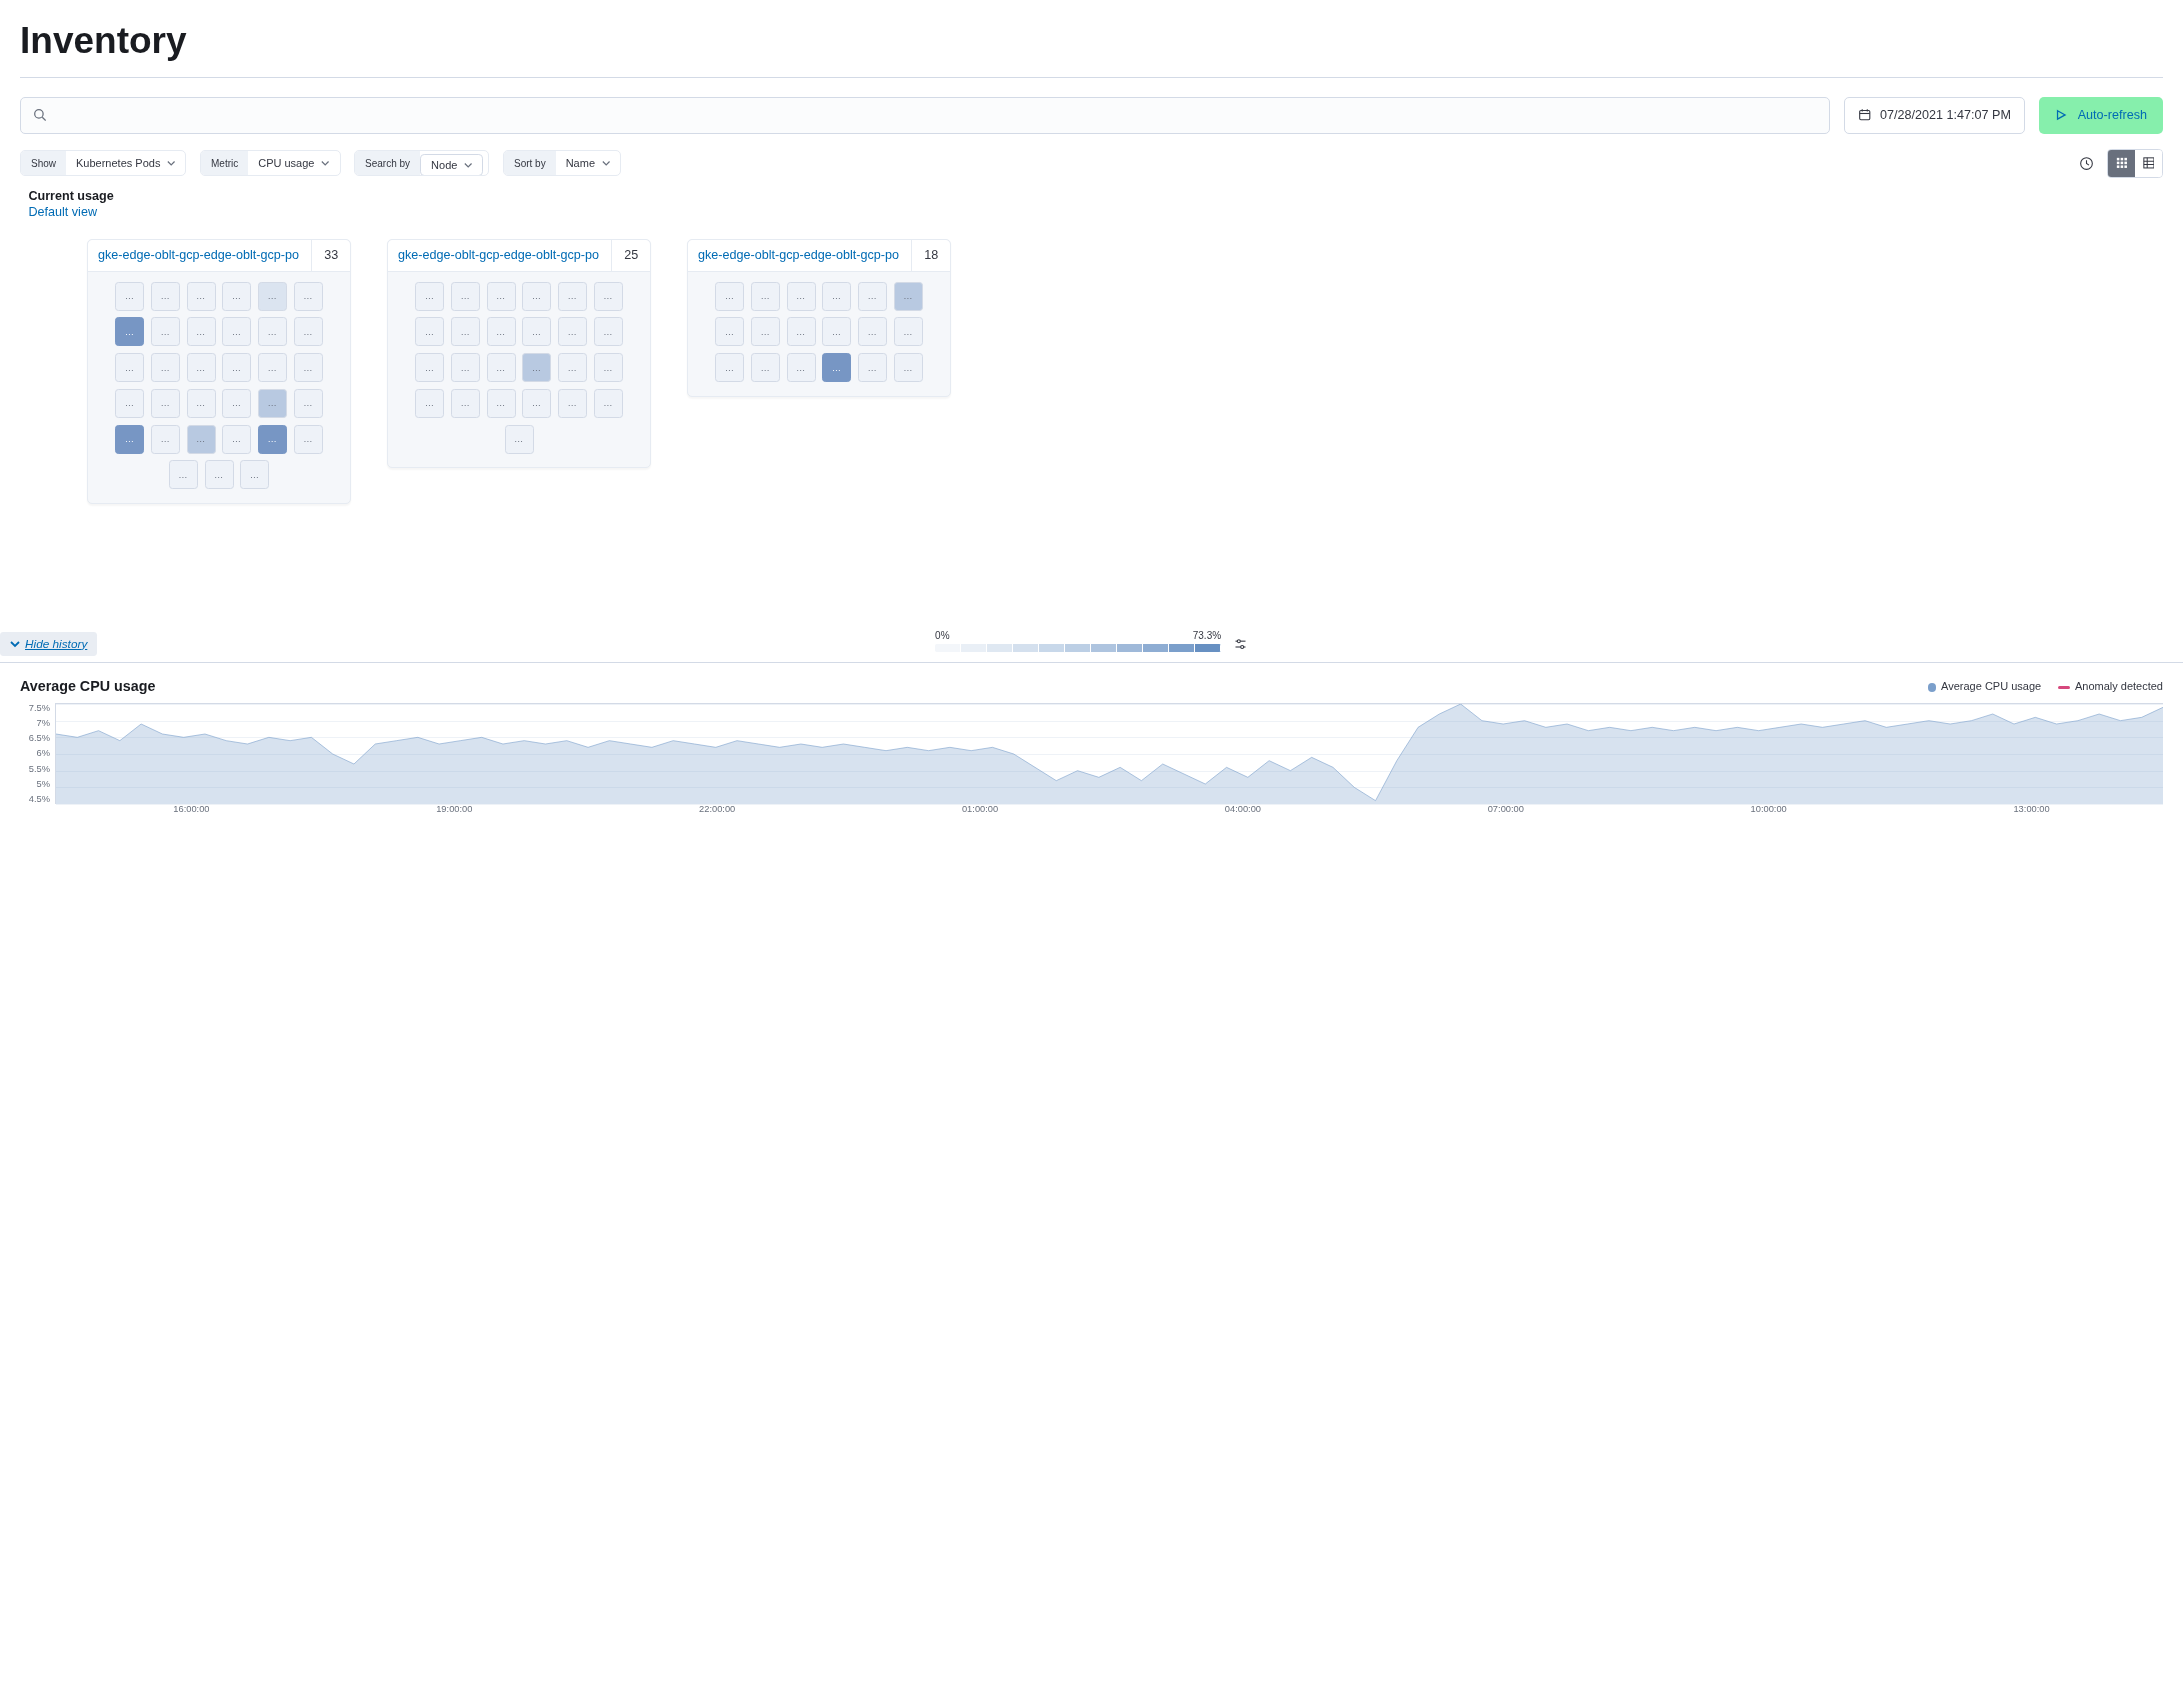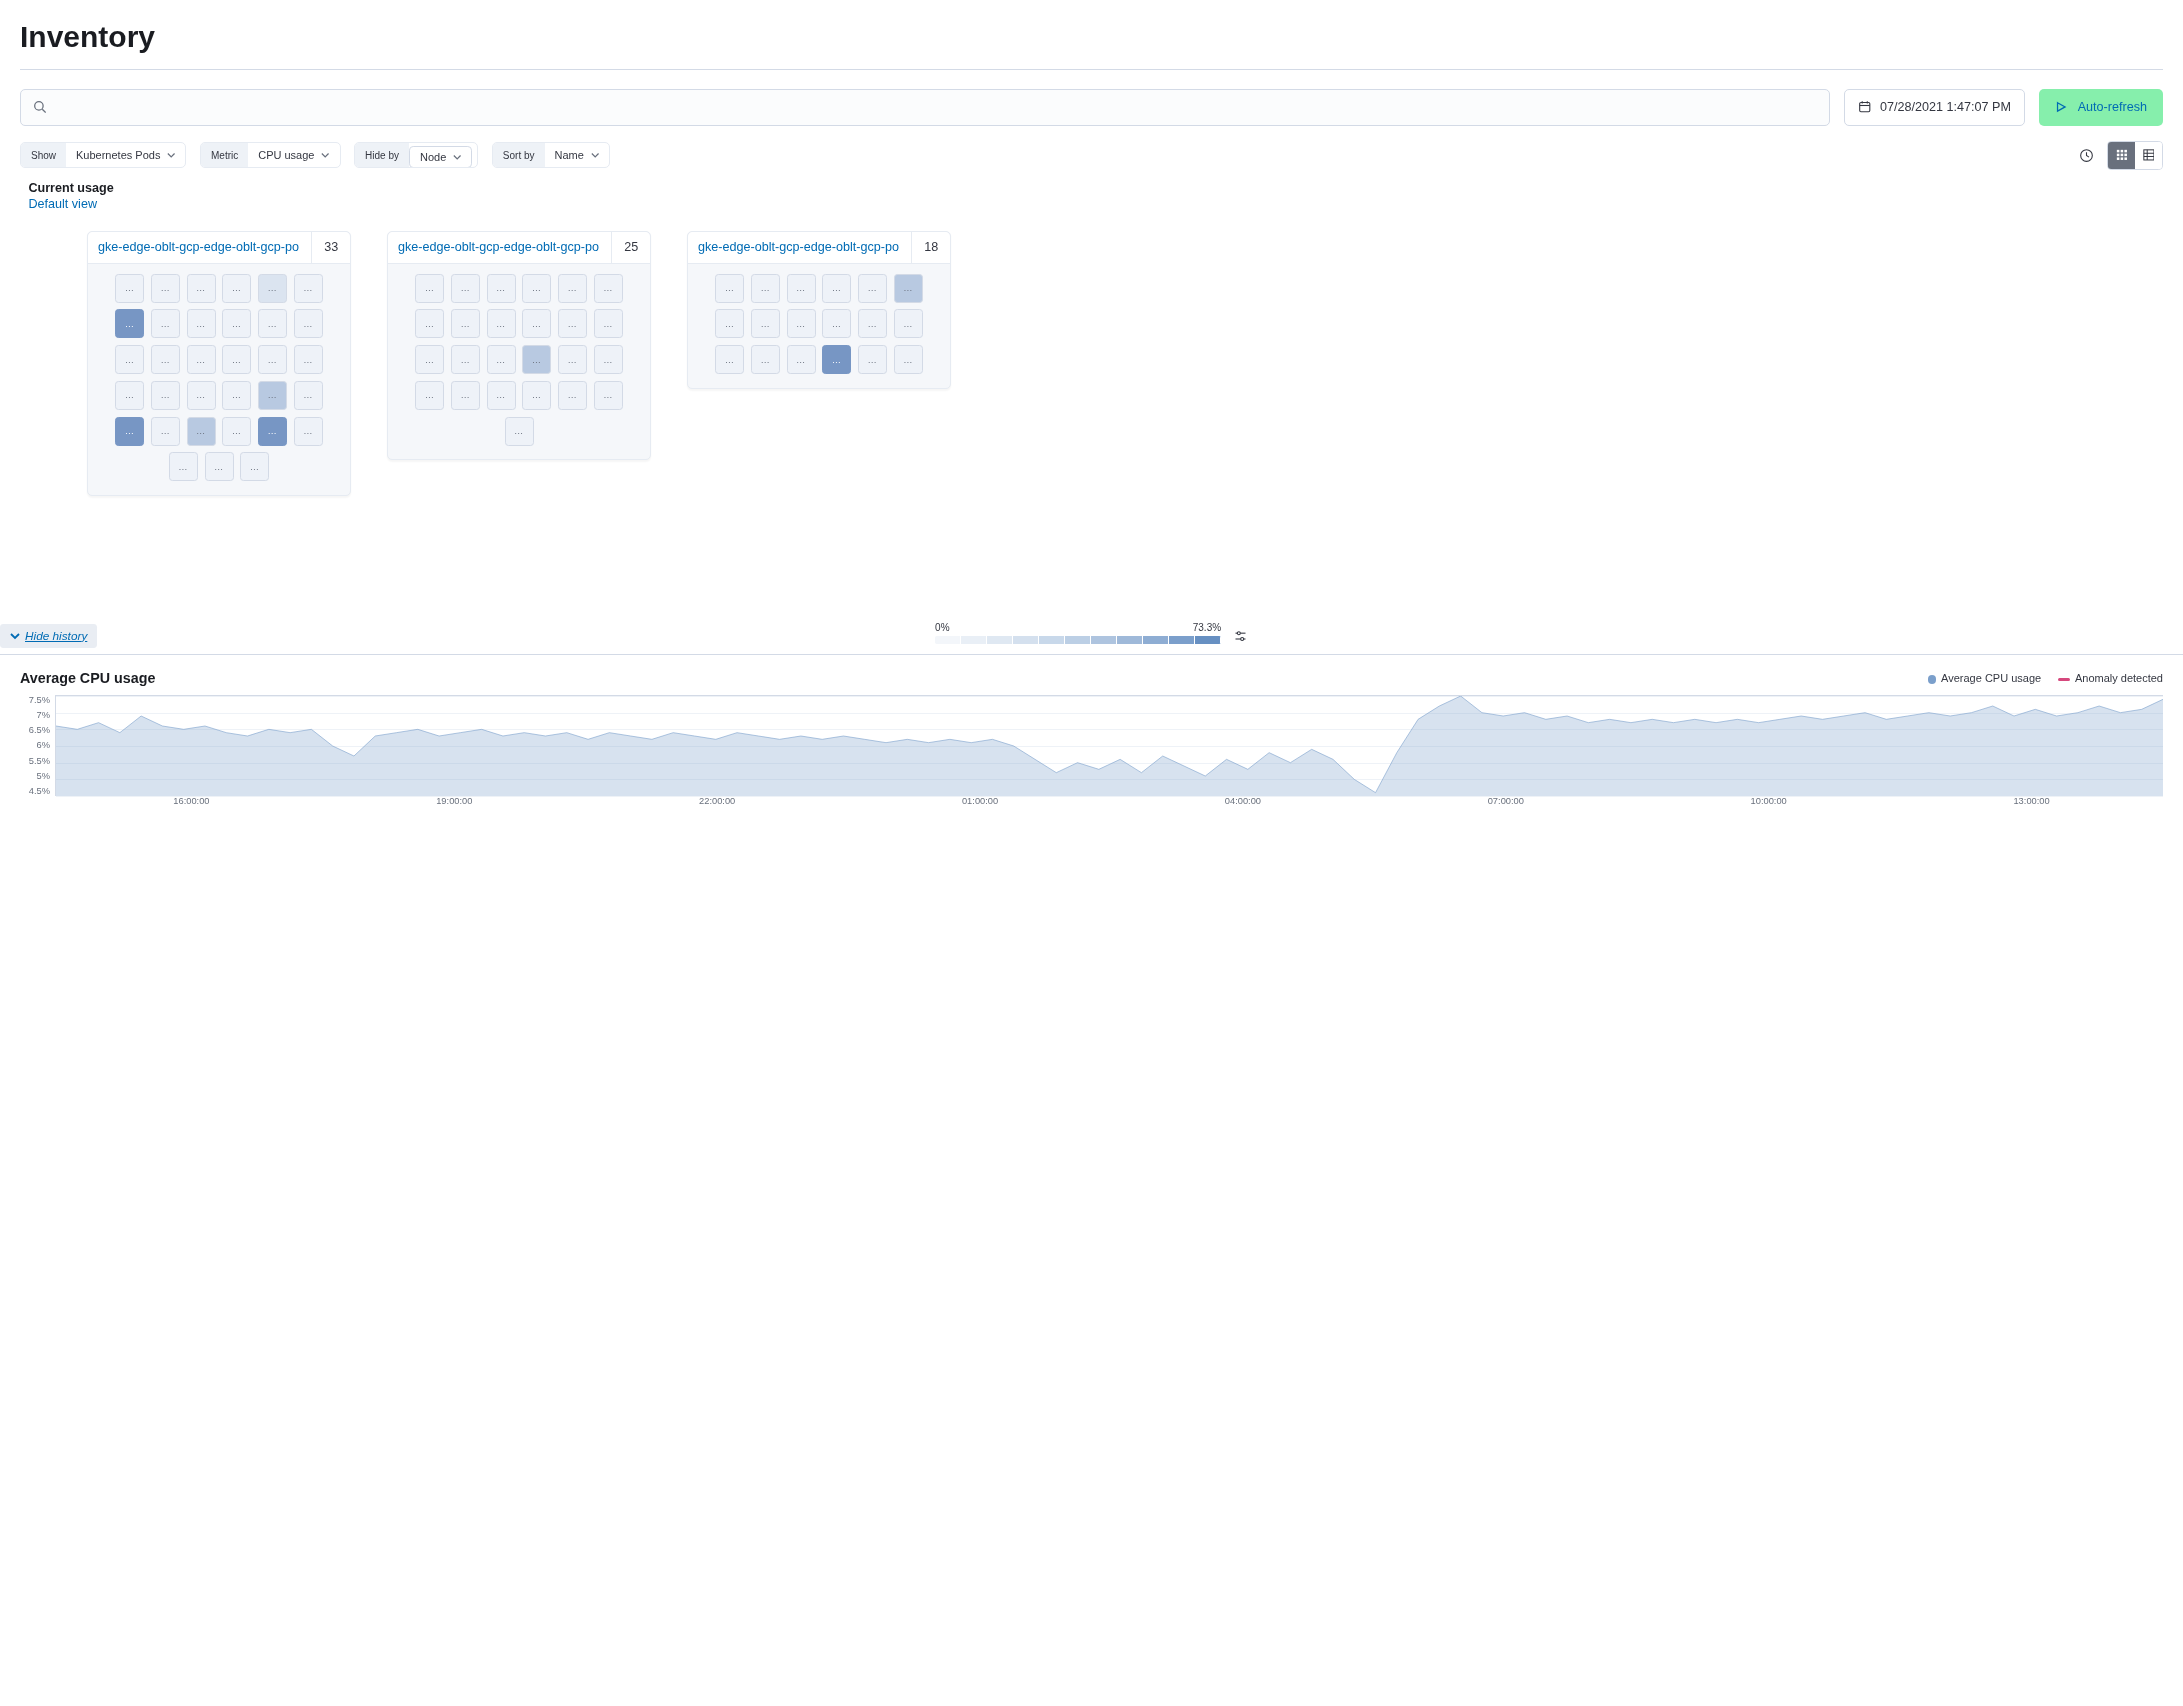--- a/index.html
+++ b/index.html
@@ -4,21 +4,21 @@
 <style>
   * { box-sizing: border-box; }
   body {
     margin: 0;
     font-family: -apple-system, BlinkMacSystemFont, "Segoe UI", Helvetica, Arial, sans-serif;
     background: #fff;
     color: #1a1c21;
     font-size: 11.8px;
   }
   .page { padding: 20px; }
-  h1 { font-size: 30px; font-weight: 700; margin: 0 0 15px 0; }
+  h1 { font-size: 37px; font-weight: 700; margin: 0 0 15px 0; }
   .hr { border-bottom: 0.8px solid #d3dae6; margin-bottom: 18.5px; }
 
   
   .top-row { display:flex; gap:13.5px; align-items:stretch; margin-bottom:15px; }
   .search-wrap {
     flex:1; display:flex; align-items:center; gap:8.4px;
     border:0.8px solid #d3dae6; border-radius:5px; background:#fbfcfd;
     padding:0 11.8px; height:37px;
   }
   .search-wrap input {
@@ -185,21 +185,21 @@
     <div class="filter-group">
       <div class="filter-label">Metric</div>
       <div class="filter-value">
         <span>CPU usage</span>
         <svg class="chev" viewBox="0 0 10 10" fill="none" stroke="#69707d" stroke-width="1.5">
             <polyline points="1,3 5,7 9,3"></polyline>
           </svg>
       </div>
     </div>
     <div class="filter-group">
-      <div class="filter-label">Hide by</div>
+      <div class="filter-label">Search by</div>
       <div class="filter-value bordered">
         <span>Node</span>
         <svg class="chev" viewBox="0 0 10 10" fill="none" stroke="#69707d" stroke-width="1.5">
             <polyline points="1,3 5,7 9,3"></polyline>
           </svg>
       </div>
     </div>
     <div class="filter-group">
       <div class="filter-label">Sort by</div>
       <div class="filter-value">

